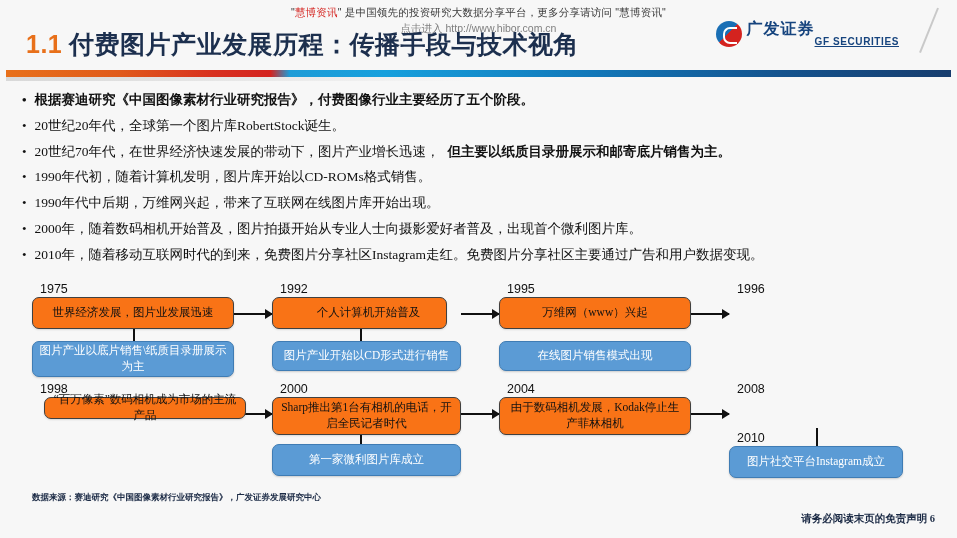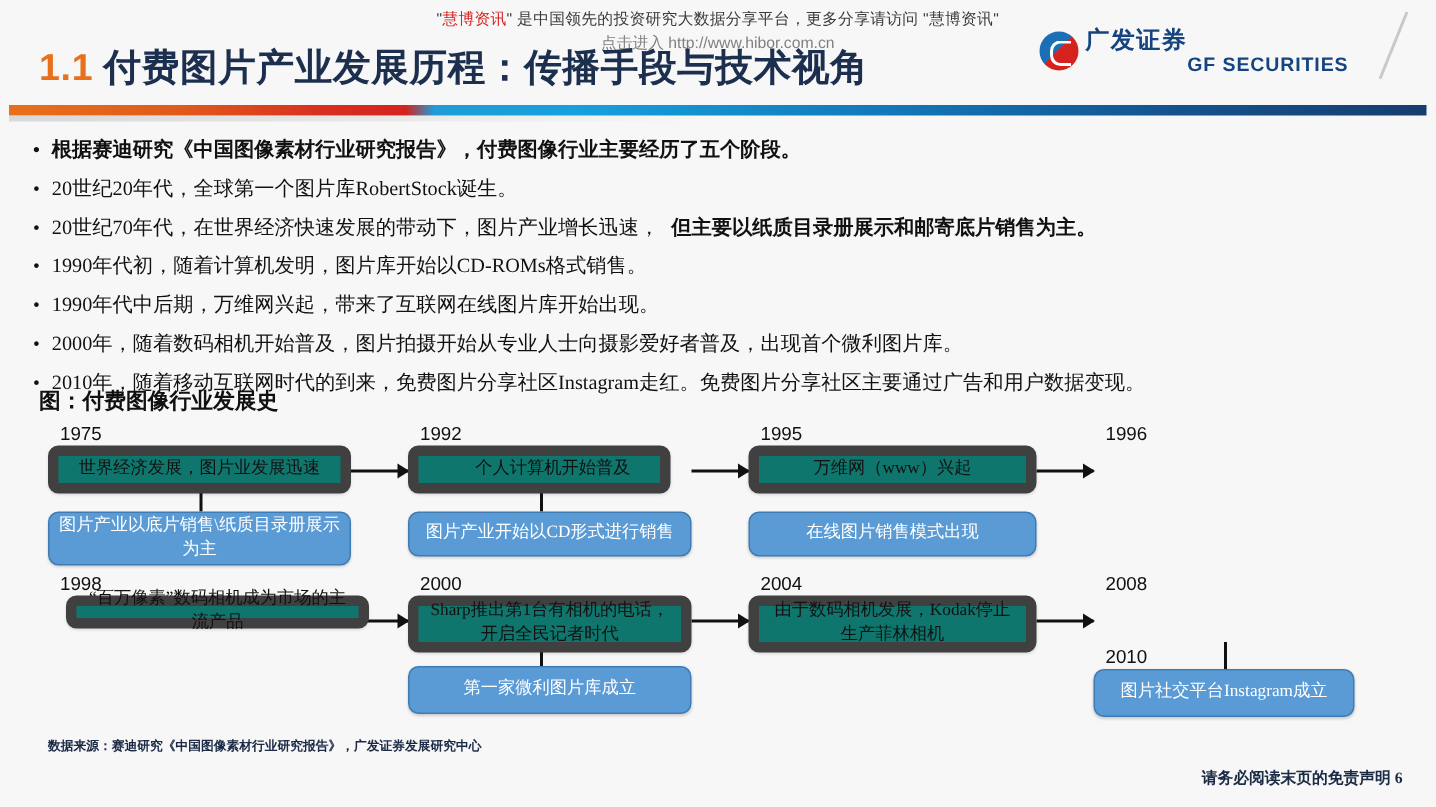--- a/index.html
+++ b/index.html
@@ -40,21 +40,21 @@
     width:26px; height:26px; border-radius:50%;
     background: linear-gradient(135deg,#1a6fb5 0%,#1a6fb5 48%,#d4231f 48%,#d4231f 100%);
     position:relative; flex:none;
   }
   .logo-mark::after{
     content:""; position:absolute; left:7px; top:6px; width:12px; height:13px;
     border:2.5px solid #fff; border-right:none; border-radius:7px 0 0 7px;
   }
   .logo-txt { display:flex; flex-direction:row; line-height:1; }
   .logo-cn { font-size:16px; font-weight:bold; color:#16447e; font-family:"Liberation Serif",serif; letter-spacing:1px; }
-  .logo-en { font-size:13px; font-weight:bold; color:#16447e; letter-spacing:.6px; margin-top:16px; }
+  .logo-en { font-size:10px; font-weight:bold; color:#16447e; letter-spacing:.6px; margin-top:16px;text-decoration:underline; }
   .logo-slash {
     position:absolute; right:18px; top:8px; width:2px; height:48px;
     background:#c9c9c9; transform:rotate(22deg); transform-origin:top center;
   }
 
   .rule {
     position:absolute; left:6px; top:70px; width:945px; height:7px;
     background: linear-gradient(to right,
       #e8701a 0%, #e05a1b 12%, #d8301f 22%, #d4231f 28%,
       #1e9cd7 30%, #16a0dd 40%, #1278b9 62%, #14538e 82%, #173d6e 100%);
@@ -80,22 +80,22 @@
   .fig-title {
     position:absolute; left:26px; top:258px;
     font-family:"Liberation Serif", serif;
     font-size:14.5px; font-weight:bold; color:#111;
   }
 
   .diagram { position:absolute; left:0; top:280px; width:957px; height:215px; }
 
   .node {
     position:absolute;
-    border:7px solid #404040; border-radius:7px;
-    background:#0f766e;
+    border:1px solid #404040; border-radius:7px;
+    background:#f97316;
     display:flex; align-items:center; justify-content:center; text-align:center;
     font-family:"Liberation Serif", serif;
     font-size:11.5px; color:#111; line-height:1.35;
     padding:2px 6px;
     box-shadow:0 1px 2px rgba(0,0,0,.12);
   }
   .node.blue {
     background:#5b9bd5; border:1px solid #3f7cb4; color:#ffffff;
     box-shadow:0 1px 2px rgba(0,0,0,.18);
   }
@@ -176,21 +176,20 @@
       <div class="bullet">
         <span class="dot">•</span>
         <span>2000年，随着数码相机开始普及，图片拍摄开始从专业人士向摄影爱好者普及，出现首个微利图片库。</span>
       </div>
       <div class="bullet">
         <span class="dot">•</span>
         <span>2010年，随着移动互联网时代的到来，免费图片分享社区Instagram走红。免费图片分享社区主要通过广告和用户数据变现。</span>
       </div>
     </div>
 
-  <div class="fig-title">图：付费图像行业发展史</div>
 
   <div class="diagram" id="diagram">
 
     <div class="arrow" style="left:234px; top:33px; width:38px;"></div>
     <div class="arrow" style="left:461px; top:33px; width:38px;"></div>
     <div class="arrow" style="left:691px; top:33px; width:38px;"></div>
     <div class="vline" style="left:133px; top:45px; height:16px;"></div>
     <div class="vline" style="left:360px; top:45px; height:16px;"></div>
 
     <div class="arrow" style="left:234px; top:133px; width:38px;"></div>

